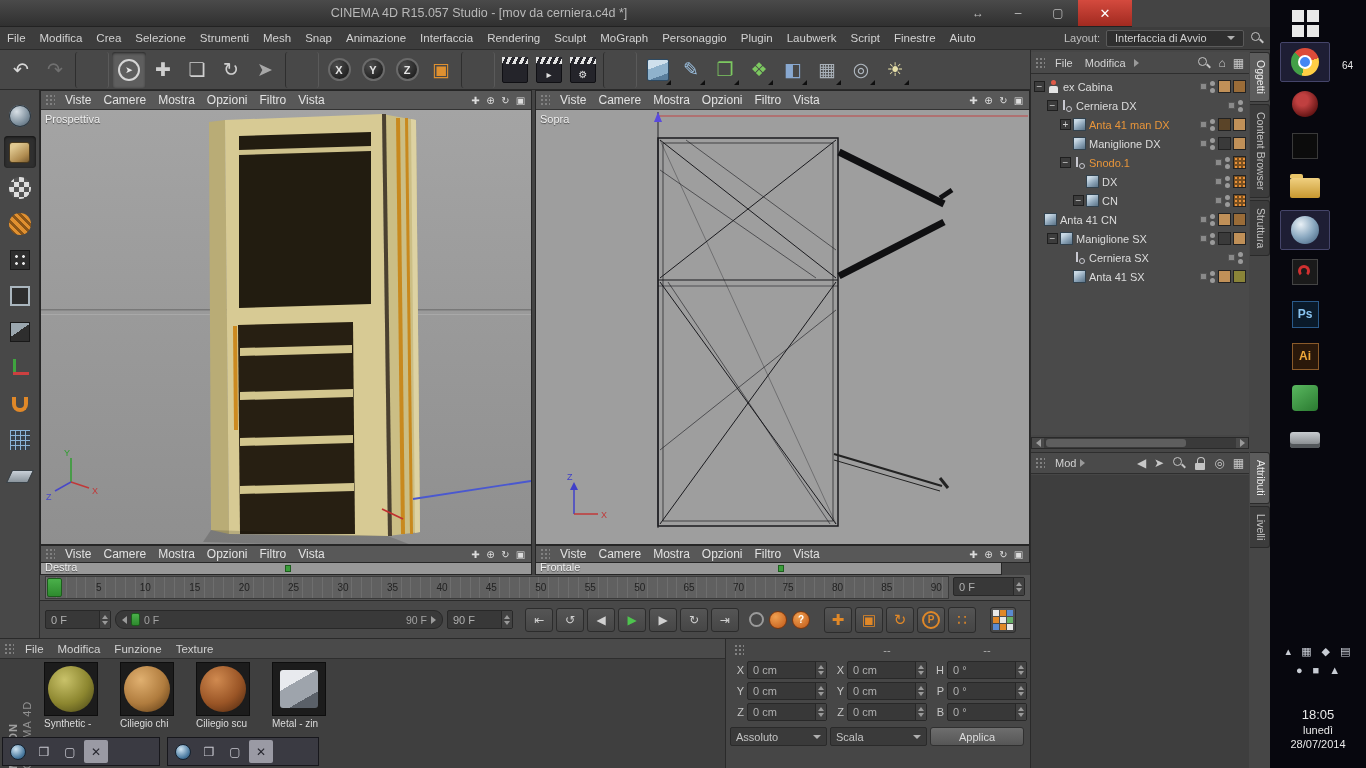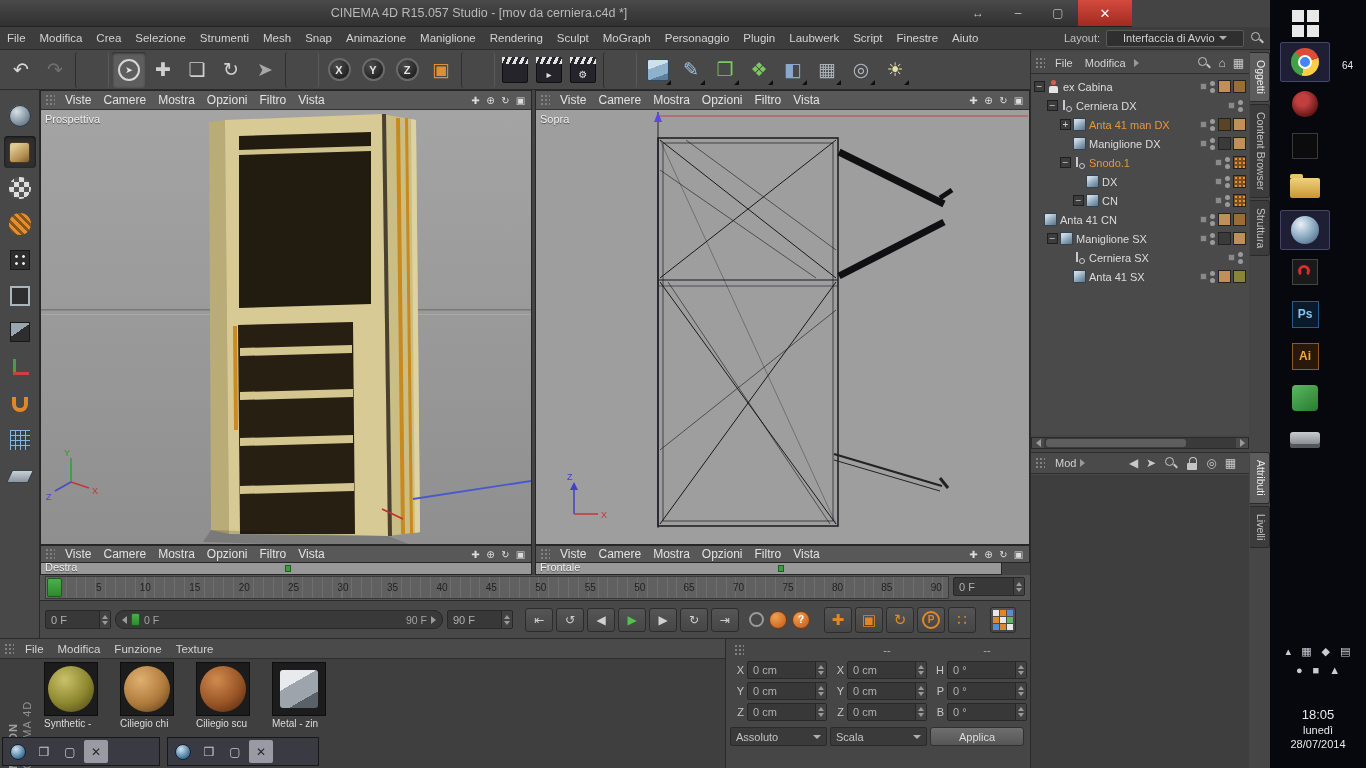--- a/index.html
+++ b/index.html
@@ -11,21 +11,21 @@
   #titlebar .title{flex:1;text-align:center;color:#b8b8b8;font-size:12.5px}
   #win-controls{display:flex;align-items:stretch;height:100%}
   #win-controls .ibtn{width:40px;display:flex;align-items:center;justify-content:center;color:#bdbdbd;font-size:12px}
   #win-controls .close-btn{width:54px;background:linear-gradient(#d44a3e,#a12a20);color:#fff;font-size:13px}
 
   
   #menubar{position:absolute;left:0;top:27px;width:1270px;height:23px;background:#3d3d3d;border-bottom:1px solid #2b2b2b;display:flex;align-items:center}
   .mi{color:#d2d2d2;font-size:11.5px;padding:0 7px;white-space:nowrap}
   #menubar-right{margin-left:auto;display:flex;align-items:center;gap:6px;padding-right:6px}
   #layout-label{color:#c0c0c0;font-size:11px}
-  #layout-select{width:138px;height:17px;background:#2f2f2f;border:1px solid #5a5a5a;border-radius:2px;display:flex;align-items:center;padding:0 16px;color:#d0d0d0;font-size:11px}
+  #layout-select{width:138px;height:17px;background:#2f2f2f;border:1px solid #5a5a5a;border-radius:2px;display:flex;align-items:center;padding:0 8px;color:#d0d0d0;font-size:11px}
   #layout-select .caret{margin-left:auto}
   .caret{width:0;height:0;border-left:4px solid transparent;border-right:4px solid transparent;border-top:4px solid #b0b0b0}
   .cmag{position:relative;width:14px;height:14px;display:inline-block}
   .cmag::before{content:"";position:absolute;left:1px;top:1px;width:7px;height:7px;border:1.5px solid #c4c4c4;border-radius:50%}
   .cmag::after{content:"";position:absolute;left:9px;top:9px;width:5px;height:2px;background:#c4c4c4;transform:rotate(45deg)}
   .clock-icon{position:relative;width:12px;height:13px;display:inline-block}
   .clock-icon::before{content:"";position:absolute;left:1px;bottom:0;width:10px;height:7px;background:#c4c4c4;border-radius:1px}
   .clock-icon::after{content:"";position:absolute;left:3px;top:0;width:6px;height:6px;border:1.5px solid #c4c4c4;border-bottom:none;border-radius:4px 4px 0 0}
 
   
@@ -150,21 +150,21 @@
   .tright{margin-left:auto;display:flex;align-items:center;gap:3px}
   .tag-sq{width:7px;height:7px;background:#8a8a8a;border:1px solid #555}
   .vis{display:flex;flex-direction:column;gap:2px}
   .vis i{width:5px;height:5px;border-radius:50%;background:#9a9a9a}
   .chips{display:flex;gap:2px}
   .chip{width:13px;height:13px;border:1px solid #222}
   .chip-dots{background-color:#7a5020;background-image:radial-gradient(#e89038 1.2px,transparent 1.5px);background-size:4px 4px}
   #om-hscroll{position:absolute;left:0;top:387px;width:218px;height:12px;background:#3a3a3a;border:1px solid #2a2a2a;display:flex;align-items:center}
   #om-hscroll .sbtn{width:12px;height:100%;display:flex;align-items:center;justify-content:center;background:#4a4a4a}
   #om-thumb{width:140px;height:8px;margin:0 2px;background:#5e5e5e;border-radius:3px}
-  #am-menubar{position:absolute;left:0;top:402px;width:218px;height:22px;background:#4a4a4a;border-top:1px solid #2e2e2e;border-bottom:1px solid #2e2e2e;display:flex;align-items:center;gap:6px;padding-right:13px}
+  #am-menubar{position:absolute;left:0;top:402px;width:218px;height:22px;background:#4a4a4a;border-top:1px solid #2e2e2e;border-bottom:1px solid #2e2e2e;display:flex;align-items:center;gap:6px;padding-right:5px}
   #am-menubar .mode{font-size:11px;color:#d2d2d2;display:flex;align-items:center;gap:4px}
   #am-menubar .ibtn{display:flex;align-items:center;justify-content:center;color:#c8c8c8;font-size:12px}
   #am-body{position:absolute;left:0;top:425px;width:218px;bottom:0;background:#3e3e3e}
   #vtabs-top{position:absolute;left:219px;top:2px;width:20px;display:flex;flex-direction:column;gap:2px}
   #vtabs-bottom{position:absolute;left:219px;top:402px;width:20px;display:flex;flex-direction:column;gap:2px}
   .vtab{writing-mode:vertical-rl;background:#3c3c3c;border:1px solid #2a2a2a;border-left:none;border-radius:0 3px 3px 0;color:#c2c2c2;font-size:10.5px;padding:7px 2px;text-align:center}
   .vtab.active{background:#5c5c5c;color:#ececec}
 
   
   .minibar{position:absolute;top:737px;height:29px;background:#3a3a42;border:1px solid #17171c;display:flex;align-items:center;gap:2px;padding:0 3px;z-index:5}
@@ -226,21 +226,21 @@
   <div id="menubar">
     <span style="display:flex;align-items:center">
         <span class="mi">File</span>
         <span class="mi">Modifica</span>
         <span class="mi">Crea</span>
         <span class="mi">Selezione</span>
         <span class="mi">Strumenti</span>
         <span class="mi">Mesh</span>
         <span class="mi">Snap</span>
         <span class="mi">Animazione</span>
-        <span class="mi">Maniglione</span>
+        <span class="mi">Interfaccia</span>
         <span class="mi">Rendering</span>
         <span class="mi">Sculpt</span>
         <span class="mi">MoGraph</span>
         <span class="mi">Personaggio</span>
         <span class="mi">Plugin</span>
         <span class="mi">Laubwerk</span>
         <span class="mi">Script</span>
         <span class="mi">Finestre</span>
         <span class="mi">Aiuto</span>
       </span>

